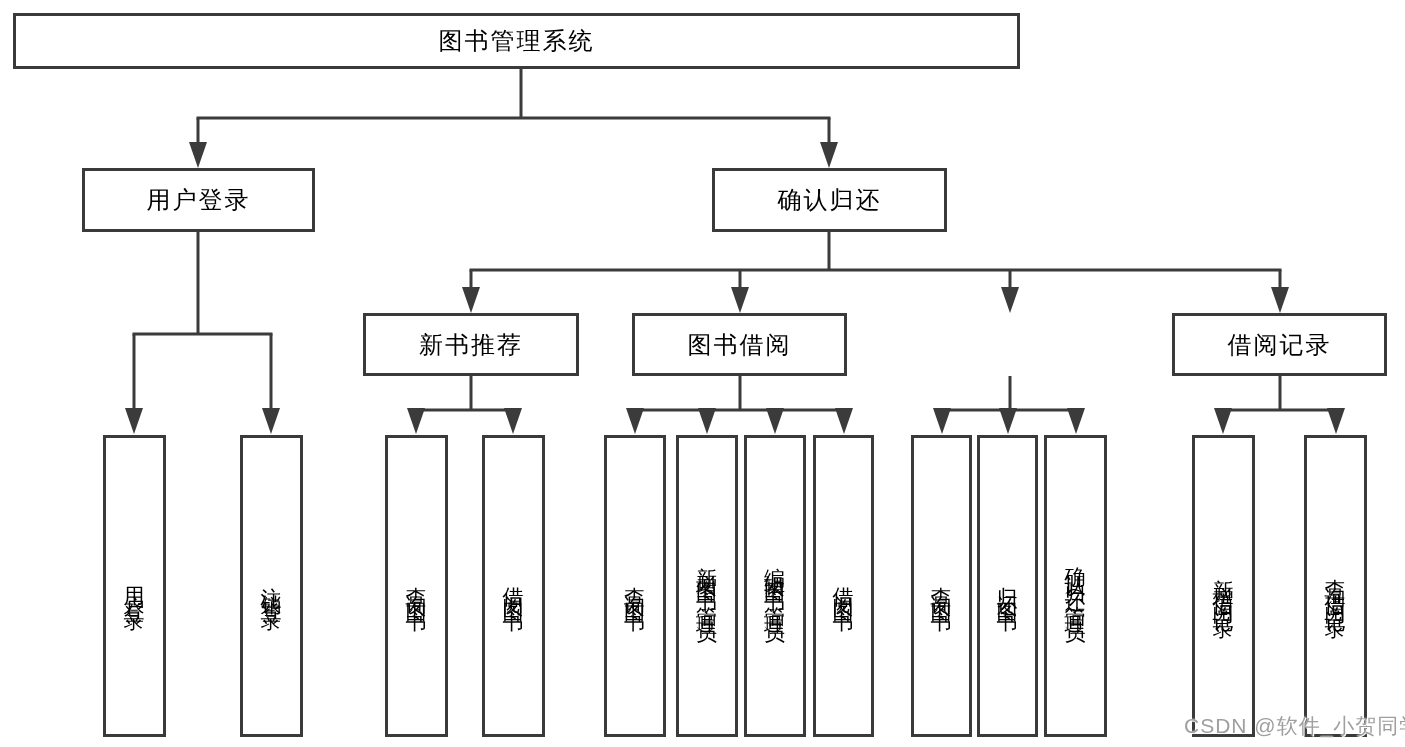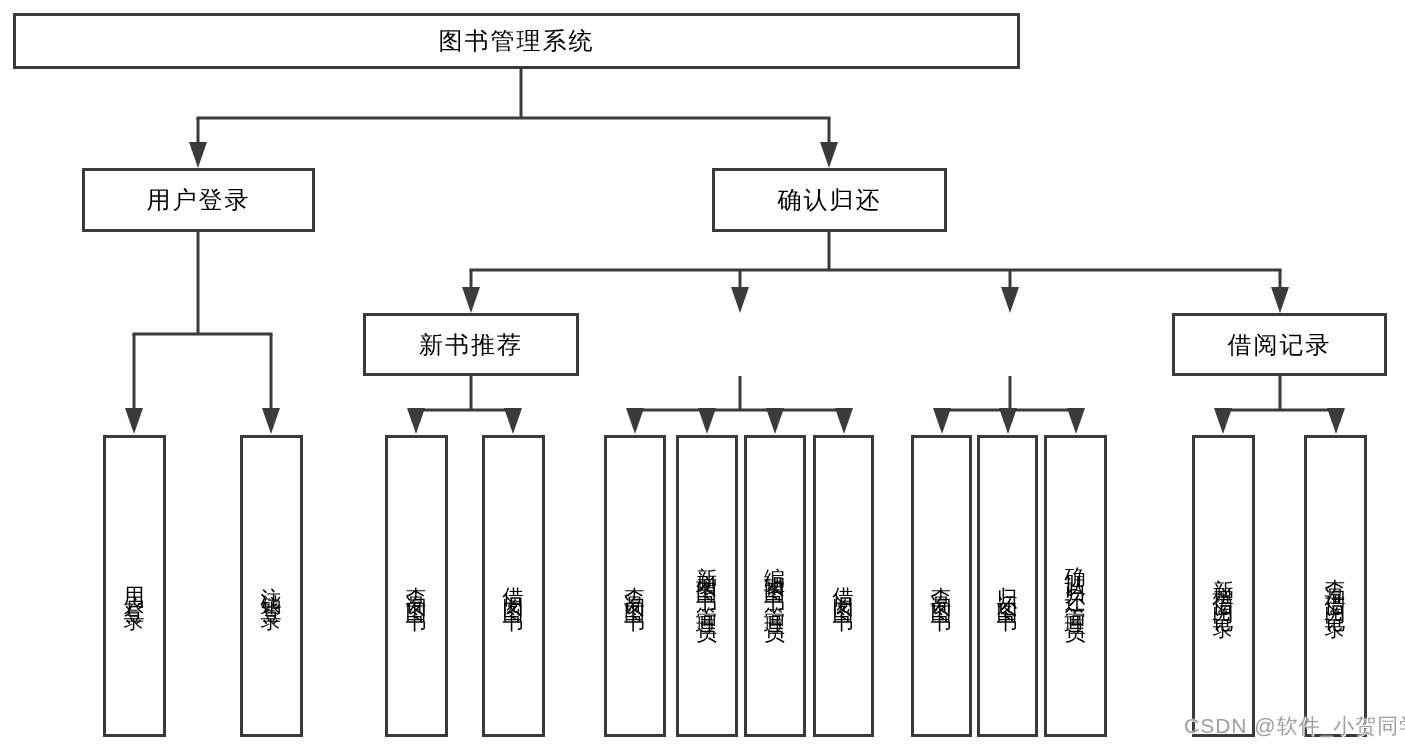--- a/index.html
+++ b/index.html
@@ -133,20 +133,21 @@
       <path d="M1327 408 H1345 L1336 434 Z"></path>
     </g>
   </svg>
 
   <div class="node h-node n-root">图书管理系统</div>
 
   <div class="node h-node n-l2a">用户登录</div>
   <div class="node h-node n-l2b">确认归还</div>
 
   <div class="node h-node n-l3a">新书推荐</div>
+  <div class="node h-node n-l3b">图书借阅</div>
   <div class="node h-node n-l3d">借阅记录</div>
 
   <div class="node v-node leaf n-f01">用户登录</div>
   <div class="node v-node leaf n-f02">注销登录</div>
   <div class="node v-node leaf n-f03">查询图书</div>
   <div class="node v-node leaf n-f04">借阅图书</div>
   <div class="node v-node leaf n-f05">查询图书</div>
   <div class="node v-node leaf n-f06">新增图书（管理员）</div>
   <div class="node v-node leaf n-f07">编辑图书（管理员）</div>
   <div class="node v-node leaf n-f08">借阅图书</div>

